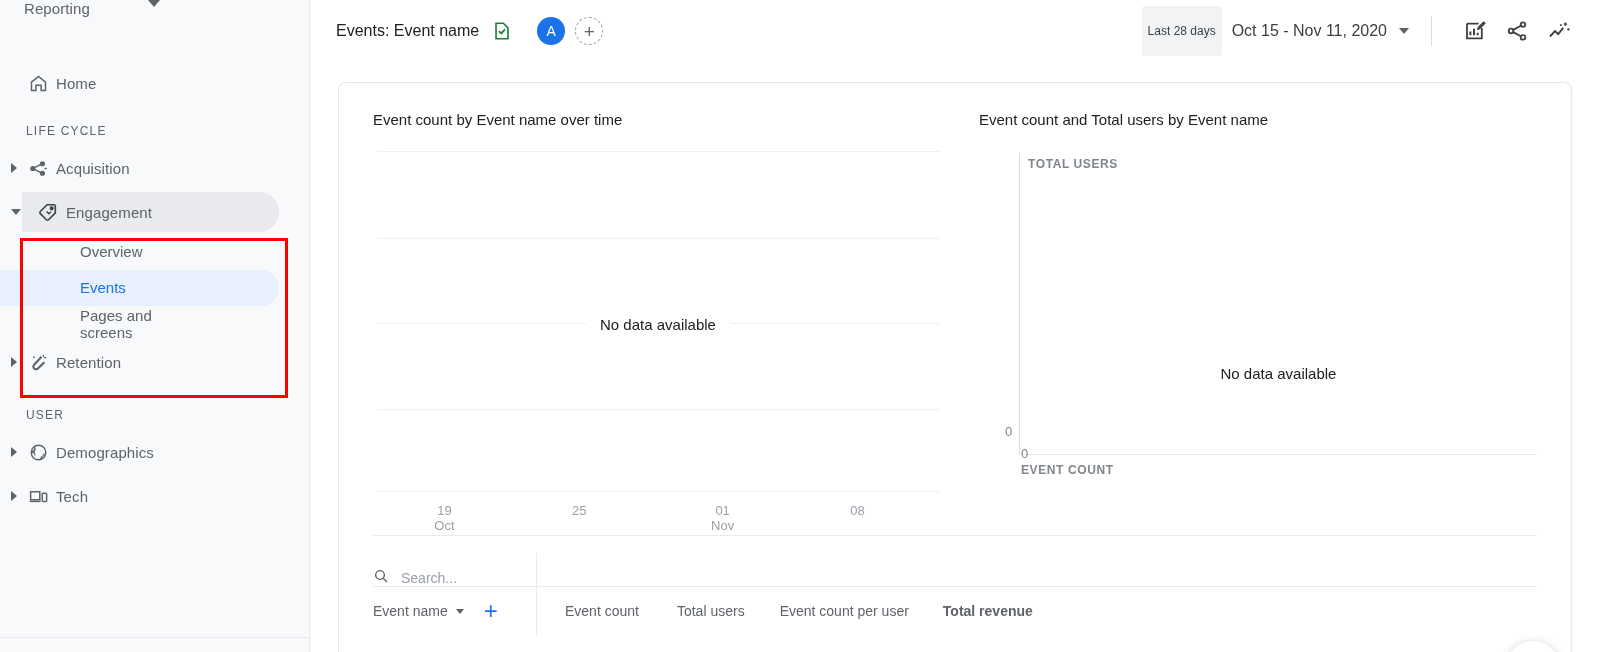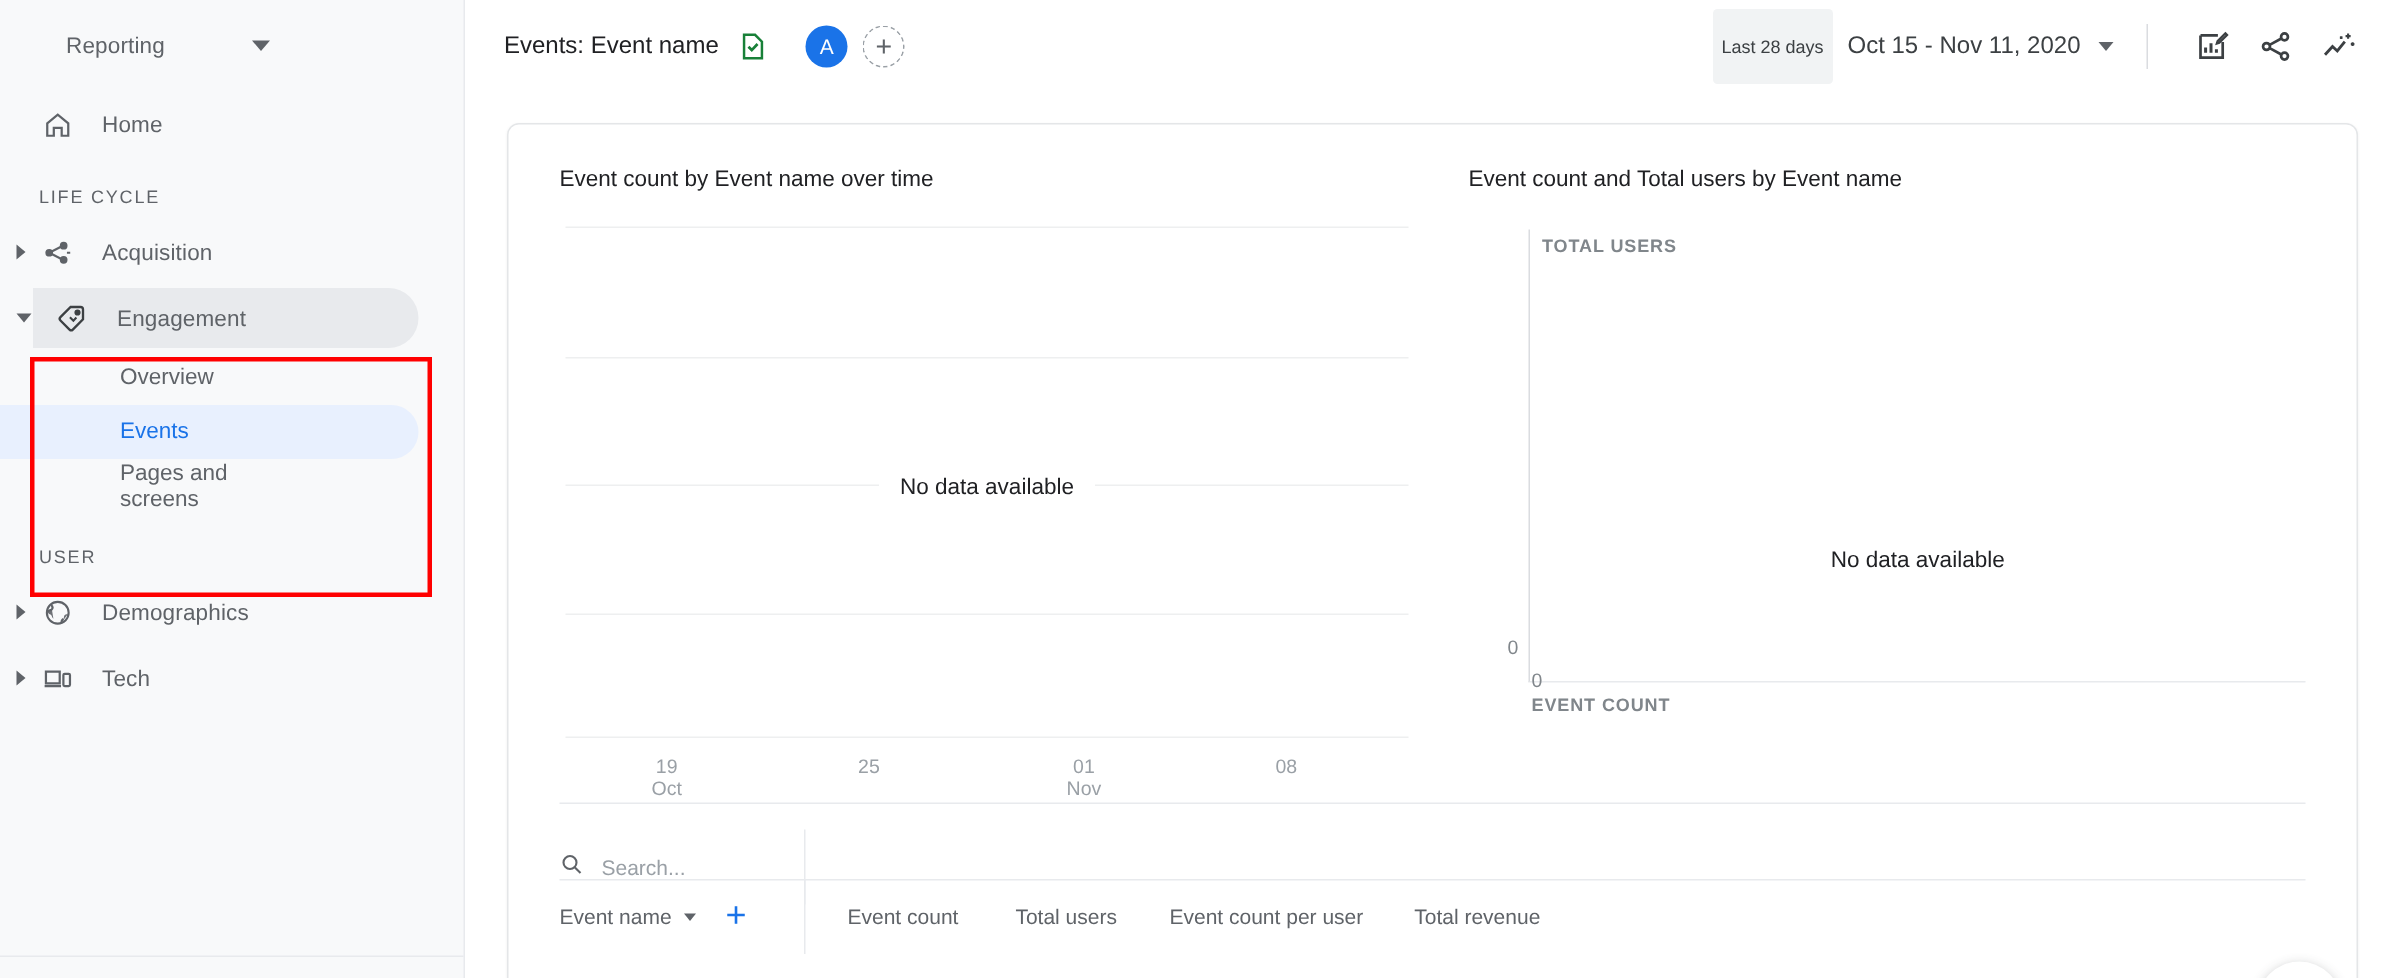--- a/index.html
+++ b/index.html
@@ -10,21 +10,21 @@
   }
   .app { position: relative; width: 1600px; height: 652px; display: flex; }
 
   
   .sidebar {
     width: 310px; height: 652px; background: #f8f9fa;
     position: relative; flex: 0 0 310px;
     border-right: 1px solid #e8eaed;
   }
   .reporting-row {
-    display: flex; align-items: center; height: 60px; padding-left: 44px; gap: 44px;
+    display: flex; height: 60px; padding-left: 24px; gap: 44px;
   }
   .reporting-label { font-size: 15px; color: #5f6368; letter-spacing: .1px; }
   .caret-down {
     width: 0; height: 0; margin-left: 14px;
     border-left: 6px solid transparent; border-right: 6px solid transparent;
     border-top: 7px solid #5f6368;
   }
   .nav-item {
     display: flex; align-items: center; height: 44px;
     position: relative; cursor: pointer;
@@ -36,21 +36,21 @@
   }
   .nav-item .expander.open {
     border-left: 5px solid transparent; border-right: 5px solid transparent;
     border-top: 6px solid #5f6368; border-bottom: 0;
   }
   .nav-icon {
     width: 24px; height: 24px; margin-left: 26px;
     display: flex; align-items: center; justify-content: center;
     flex: 0 0 24px;
   }
-  .nav-label { font-size: 15px; color: #5f6368; margin-left: 18px; letter-spacing: .1px; }
+  .nav-label { font-size: 15px; color: #5f6368; margin-left: 6px; letter-spacing: .1px; }
   .section-label {
     font-size: 12px; color: #5f6368; letter-spacing: 1.2px;
     padding-left: 26px; height: 40px; display: flex; align-items: flex-end;
     padding-bottom: 8px; font-weight: 500;
   }
   .nav-item.pill-gray::before {
     content: ""; position: absolute; left: 22px; right: 30px; top: 2px; bottom: 2px;
     background: #e8eaed; border-radius: 0 22px 22px 0; z-index: 0;
   }
   .nav-item.pill-gray > * { position: relative; z-index: 1; }
@@ -189,21 +189,21 @@
   }
   .head-label { font-size: 14px; color: #5f6368; }
   .head-caret {
     width: 0; height: 0; margin-left: 8px;
     border-left: 4px solid transparent; border-right: 4px solid transparent;
     border-top: 5px solid #5f6368;
   }
   .plus-blue { color: #1a73e8; font-size: 24px; margin-left: 20px; line-height: 1; font-weight: 300; }
   .metric-head { font-size: 14px; color: #5f6368; white-space: nowrap; }
   .m1 { margin-left: 28px; } .m2 { margin-left: 38px; }
-  .m3 { margin-left: 35px; } .m4 { margin-left: 34px; }
+  .m3 { margin-left: 35px; } .m4 { margin-left: 34px; font-weight: bold; }
 
   .fab {
     position: absolute; right: 10px; bottom: -26px; width: 56px; height: 56px;
     border-radius: 50%; background: #fff; box-shadow: 0 2px 8px rgba(60,64,67,.3);
     display: flex; align-items: center; justify-content: center; z-index: 8;
   }
 </style>
 </head>
 <body>
 
@@ -258,20 +258,30 @@
       <span class="sub-label">Overview</span>
     </div>
     <div class="subnav-item selected">
       <span class="sub-label">Events</span>
     </div>
     <div class="subnav-item two-line">
       <span class="sub-label" style="max-width:92px;display:inline-block;">Pages and screens</span>
     </div>
 
 
+    <div class="nav-item">
+      <span class="expander"></span>
+      <span class="nav-icon">
+        <svg width="21" height="21" viewBox="0 0 24 24" fill="none" stroke="#5f6368" stroke-width="1.8">
+          <path d="M15.5 5.5 7 14.5c-1.2 1.2-1.2 3.2 0 4.4 1.2 1.2 3.2 1.2 4.4 0l7.3-7.3" stroke-width="2.4"></path>
+          <path d="M17.6 3.2v2.6M20.9 6.4h-2.6M6.6 5.1v1.8M8.1 6h-1.8" stroke-width="1.3"></path>
+        </svg>
+      </span>
+      <span class="nav-label">Retention</span>
+    </div>
 
     <div class="section-label" style="margin-top:6px;">USER</div>
 
     <div class="nav-item">
       <span class="expander"></span>
       <span class="nav-icon">
         <svg width="21" height="21" viewBox="0 0 24 24" fill="none" stroke="#5f6368" stroke-width="1.6">
           <circle cx="12" cy="12" r="8.3"></circle>
           <path d="M7 6.2c1.6 1.1 1.3 2.6.3 3.4-1 .8-2.6.3-2.9 1.6-.3 1.4 1.4 1.6 2.4 2.4 1 .8.6 2.4 1.9 2.9M14.6 20c0-1.6.4-2.4 1.5-3.3 1-.9.3-2.3 1.3-3 .8-.6 1.8-.4 2.5-.9" fill="#5f6368" stroke="none" opacity=".9"></path>
           <path d="M7 6.2c1.6 1.1 1.3 2.6.3 3.4-1 .8-2.6.3-2.9 1.6M14.6 20c0-1.6.4-2.4 1.5-3.3"></path>

